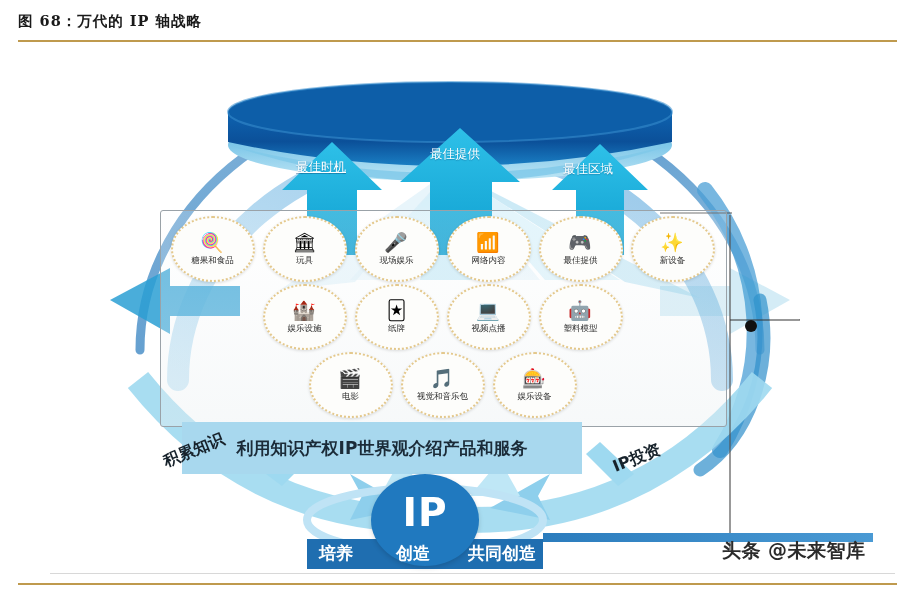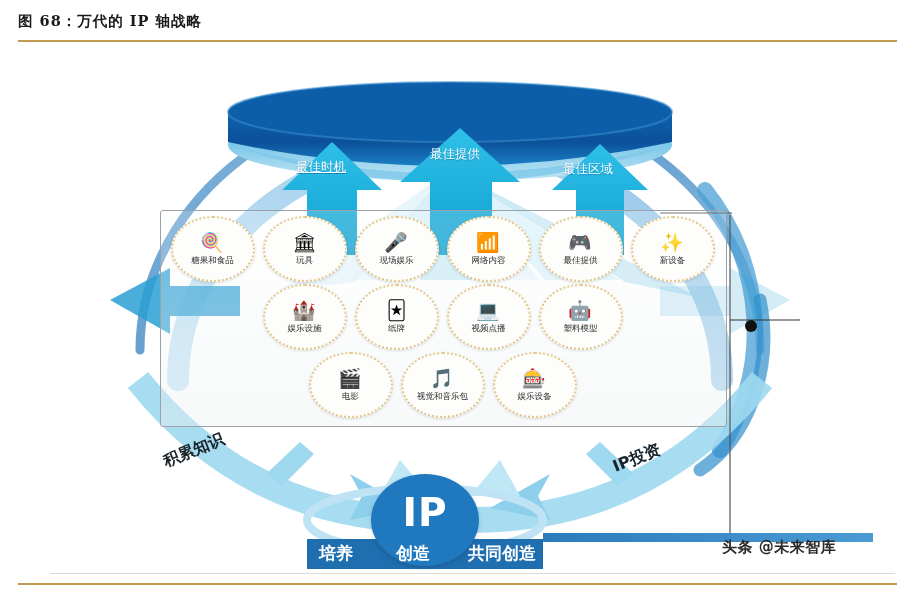--- a/index.html
+++ b/index.html
@@ -143,21 +143,21 @@
 
   
   .callout-dot{
     position:absolute;left:745px;top:320px;width:12px;height:12px;
     background:#111;border-radius:50%;
   }
 
   
   .watermark{
     position:absolute;left:722px;top:538px;
-    font-size:15px;font-weight:700;color:#2b2b2b;letter-spacing:.5px;
+    font-size:19px;font-weight:700;color:#2b2b2b;letter-spacing:.5px;
     font-family:"DejaVu Sans","Liberation Sans",sans-serif;
     white-space:nowrap;
   }
 </style>
 </head>
 <body>
 
 <div class="caption">图 68：万代的 IP 轴战略</div>
 <div class="rule-top"></div>
 <div class="rule-hair"></div>
@@ -308,20 +308,23 @@
         <span class="glyph">🎵</span>
         <span class="blabel">视觉和音乐包</span>
       </div>
       <div class="bubble">
         <span class="glyph">🎰</span>
         <span class="blabel">娱乐设备</span>
       </div>
     </div>
   </div>
 
+  <div class="mid-banner">
+    <span>利用知识产权IP世界观介绍产品和服务</span>
+  </div>
 
   <div class="side-label left">积累知识</div>
   <div class="side-label right">IP投资</div>
 
   <div class="bottom-bar-ext"></div>
   <div class="bottom-bar"></div>
   <div class="ip-core">
     <span>IP</span>
   </div>
   <div class="bar-word w1">培养</div>

